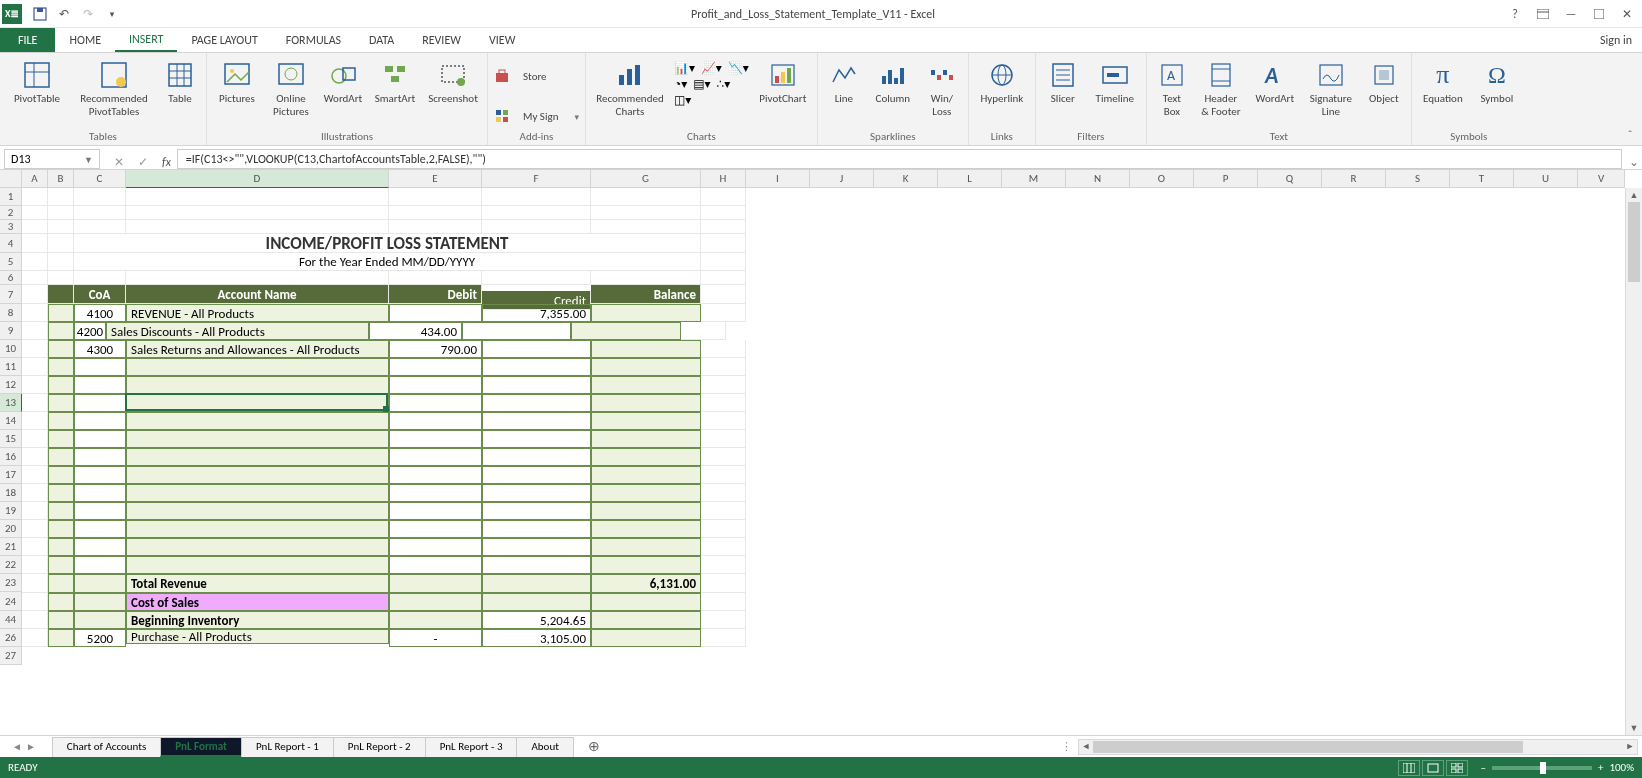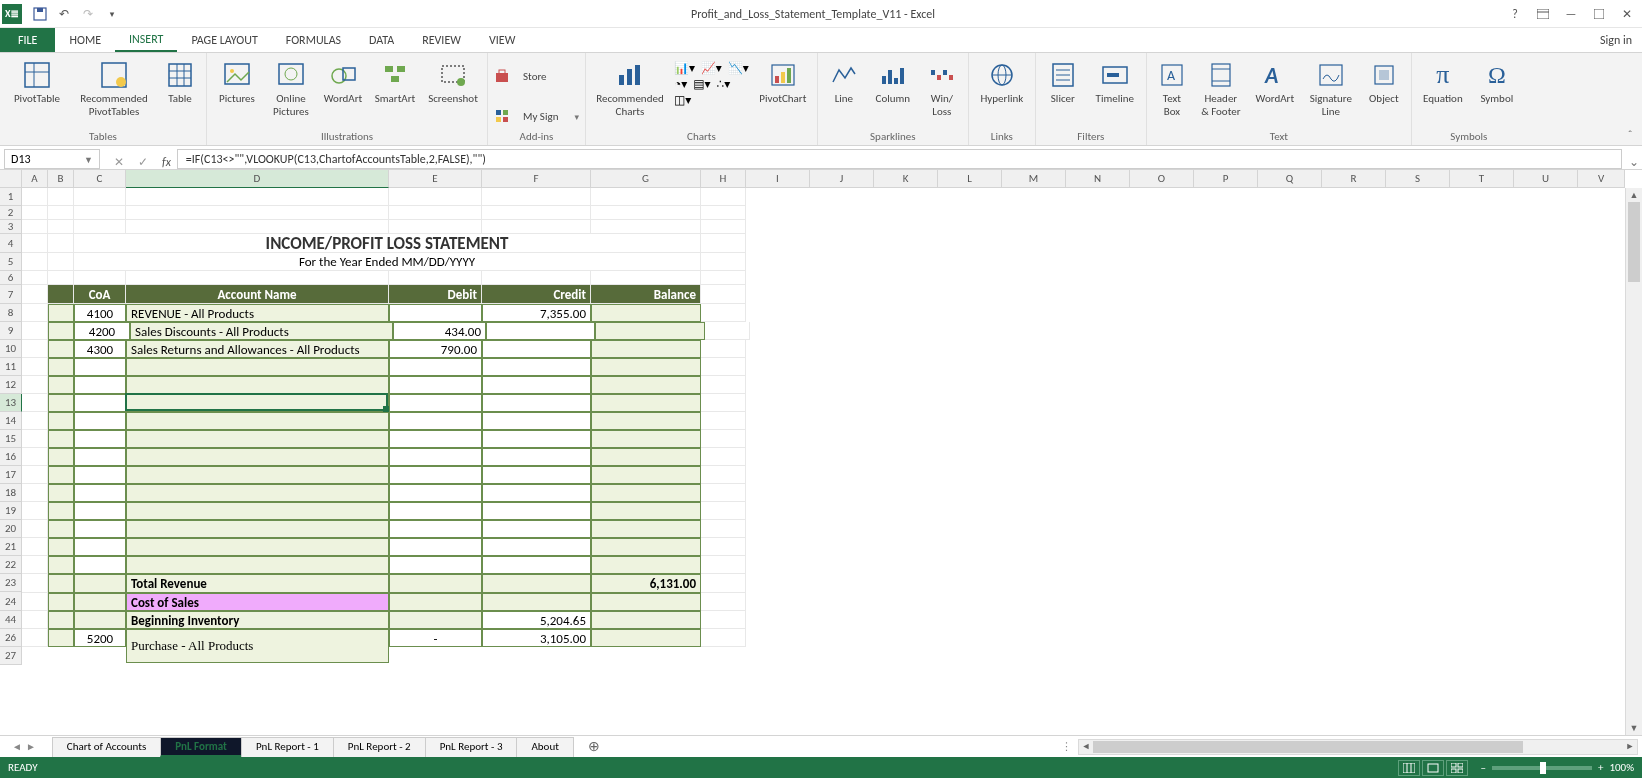--- a/index.html
+++ b/index.html
@@ -572,38 +572,38 @@
         <div class="cell" style="width: 109px; height: 14px;"></div>
         <div class="cell" style="width: 110px; height: 14px;"></div>
         <div class="cell" style="width: 45px; height: 14px;"></div>
       </div>
       <div class="row" style="height: 19px;">
         <div class="cell" style="width: 26px; height: 19px;"></div>
         <div class="cell" style="width: 26px; height: 19px; background: rgb(87, 107, 58);"></div>
         <div class="cell" style="width: 52px; height: 19px; background: rgb(87, 107, 58); color: rgb(255, 255, 255); font-weight: bold; justify-content: center;">CoA</div>
         <div class="cell" style="width: 263px; height: 19px; background: rgb(87, 107, 58); color: rgb(255, 255, 255); font-weight: bold; justify-content: center;">Account Name</div>
         <div class="cell" style="width: 93px; height: 19px; background: rgb(87, 107, 58); color: rgb(255, 255, 255); font-weight: bold; justify-content: flex-end;">Debit</div>
-        <div class="cell" style="width: 109px; height: 19px; background: rgb(87, 107, 58); color: rgb(255, 255, 255); font-weight: bold; justify-content: flex-end;">Credit</div>
+        <div class="cell" style="width: 109px; height: 19px; background: rgb(87, 107, 58); color: rgb(255, 255, 255); font-weight: normal; justify-content: flex-end; margin-top: 6px;">Credit</div>
         <div class="cell" style="width: 110px; height: 19px; background: rgb(87, 107, 58); color: rgb(255, 255, 255); font-weight: bold; justify-content: flex-end;">Balance</div>
         <div class="cell" style="width: 45px; height: 19px;"></div>
       </div>
       <div class="row" style="height: 18px;">
         <div class="cell" style="width: 26px; height: 18px;"></div>
         <div class="cell" style="width: 26px; height: 18px; background: rgb(238, 243, 223); border: 1px solid rgb(107, 142, 78);"></div>
         <div class="cell" style="width: 52px; height: 18px; justify-content: center; border: 1px solid rgb(107, 142, 78);">4100</div>
         <div class="cell" style="width: 263px; height: 18px; background: rgb(238, 243, 223); border: 1px solid rgb(107, 142, 78);">REVENUE - All Products</div>
         <div class="cell" style="width: 93px; height: 18px; justify-content: flex-end; border: 1px solid rgb(107, 142, 78);"></div>
         <div class="cell" style="width: 109px; height: 18px; justify-content: flex-end; border: 1px solid rgb(107, 142, 78);">7,355.00</div>
         <div class="cell" style="width: 110px; height: 18px; background: rgb(238, 243, 223); border: 1px solid rgb(107, 142, 78);"></div>
         <div class="cell" style="width: 45px; height: 18px;"></div>
       </div>
       <div class="row" style="height: 18px;">
         <div class="cell" style="width: 26px; height: 18px;"></div>
         <div class="cell" style="width: 26px; height: 18px; background: rgb(238, 243, 223); border: 1px solid rgb(107, 142, 78);"></div>
-        <div class="cell" style="width: 56px; height: 18px; justify-content: center; border: 1px solid rgb(107, 142, 78);">4200</div>
+        <div class="cell" style="width: 32px; height: 18px; justify-content: center; border: 1px solid rgb(107, 142, 78);">4200</div>
         <div class="cell" style="width: 263px; height: 18px; background: rgb(238, 243, 223); border: 1px solid rgb(107, 142, 78);">Sales Discounts - All Products</div>
         <div class="cell" style="width: 93px; height: 18px; justify-content: flex-end; border: 1px solid rgb(107, 142, 78);">434.00</div>
         <div class="cell" style="width: 109px; height: 18px; justify-content: flex-end; border: 1px solid rgb(107, 142, 78);"></div>
         <div class="cell" style="width: 110px; height: 18px; background: rgb(238, 243, 223); border: 1px solid rgb(107, 142, 78);"></div>
         <div class="cell" style="width: 45px; height: 18px;"></div>
       </div>
       <div class="row" style="height: 18px;">
         <div class="cell" style="width: 26px; height: 18px;"></div>
         <div class="cell" style="width: 26px; height: 18px; background: rgb(238, 243, 223); border: 1px solid rgb(107, 142, 78);"></div>
         <div class="cell" style="width: 52px; height: 18px; justify-content: center; border: 1px solid rgb(107, 142, 78);">4300</div>
@@ -760,21 +760,21 @@
         <div class="cell" style="width: 263px; height: 18px; background: rgb(238, 243, 223); font-weight: bold; border: 1px solid rgb(107, 142, 78);">Beginning Inventory</div>
         <div class="cell" style="width: 93px; height: 18px; background: rgb(238, 243, 223); border: 1px solid rgb(107, 142, 78);"></div>
         <div class="cell" style="width: 109px; height: 18px; justify-content: flex-end; border: 1px solid rgb(107, 142, 78);">5,204.65</div>
         <div class="cell" style="width: 110px; height: 18px; background: rgb(238, 243, 223); border: 1px solid rgb(107, 142, 78);"></div>
         <div class="cell" style="width: 45px; height: 18px;"></div>
       </div>
       <div class="row" style="height: 18px;">
         <div class="cell" style="width: 26px; height: 18px;"></div>
         <div class="cell" style="width: 26px; height: 18px; background: rgb(238, 243, 223); border: 1px solid rgb(107, 142, 78);"></div>
         <div class="cell" style="width: 52px; height: 18px; justify-content: center; border: 1px solid rgb(107, 142, 78);">5200</div>
-        <div class="cell" style="width: 263px; height: 34px; background: rgb(238, 243, 223); border: 1px solid rgb(107, 142, 78); font-family: Liberation Serif, serif;">Purchase - All Products</div>
+        <div class="cell" style="width: 263px; height: 15px; background: rgb(238, 243, 223); border: 1px solid rgb(107, 142, 78);">Purchase - All Products</div>
         <div class="cell" style="width: 93px; height: 18px; justify-content: center; border: 1px solid rgb(107, 142, 78);">-</div>
         <div class="cell" style="width: 109px; height: 18px; justify-content: flex-end; border: 1px solid rgb(107, 142, 78);">3,105.00</div>
         <div class="cell" style="width: 110px; height: 18px; background: rgb(238, 243, 223); border: 1px solid rgb(107, 142, 78);"></div>
         <div class="cell" style="width: 45px; height: 18px;"></div>
       </div>
     </div>
   <div class="sel" id="sel" style="left: 125px; top: 223px; width: 263px; height: 18px;"></div>
   <div class="vscroll">
     <div class="arr" style="top:0">▲</div>
     <div class="thumb"></div>

